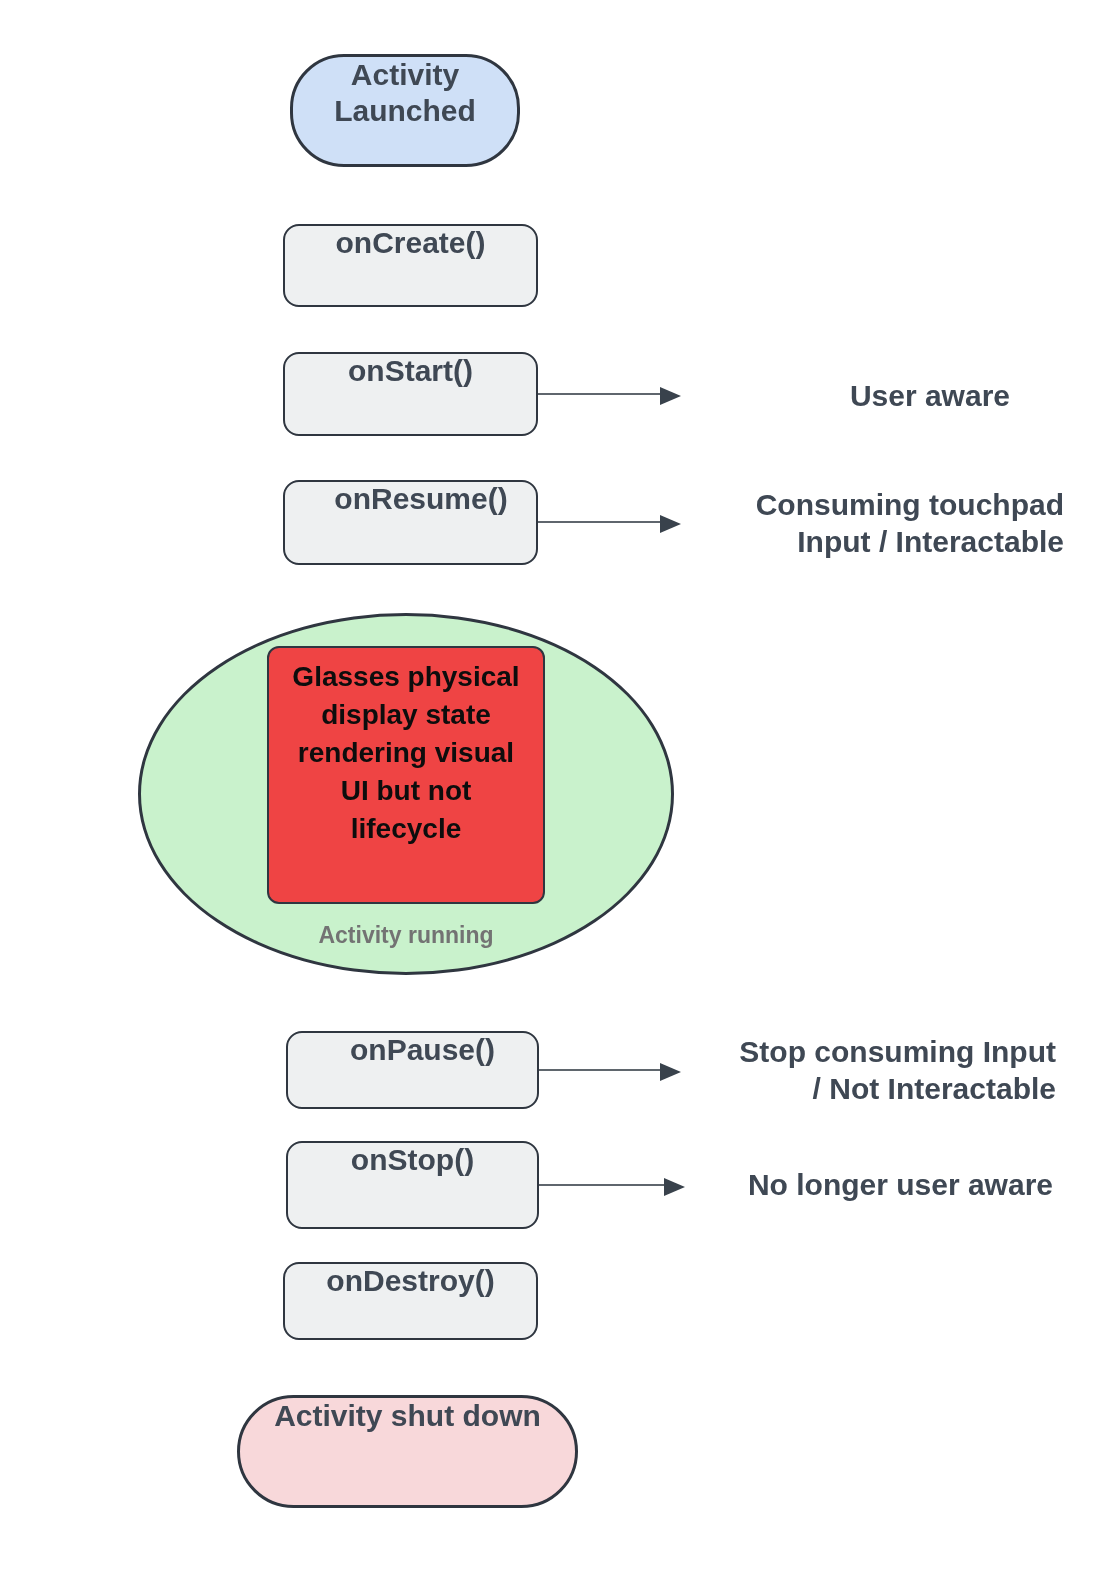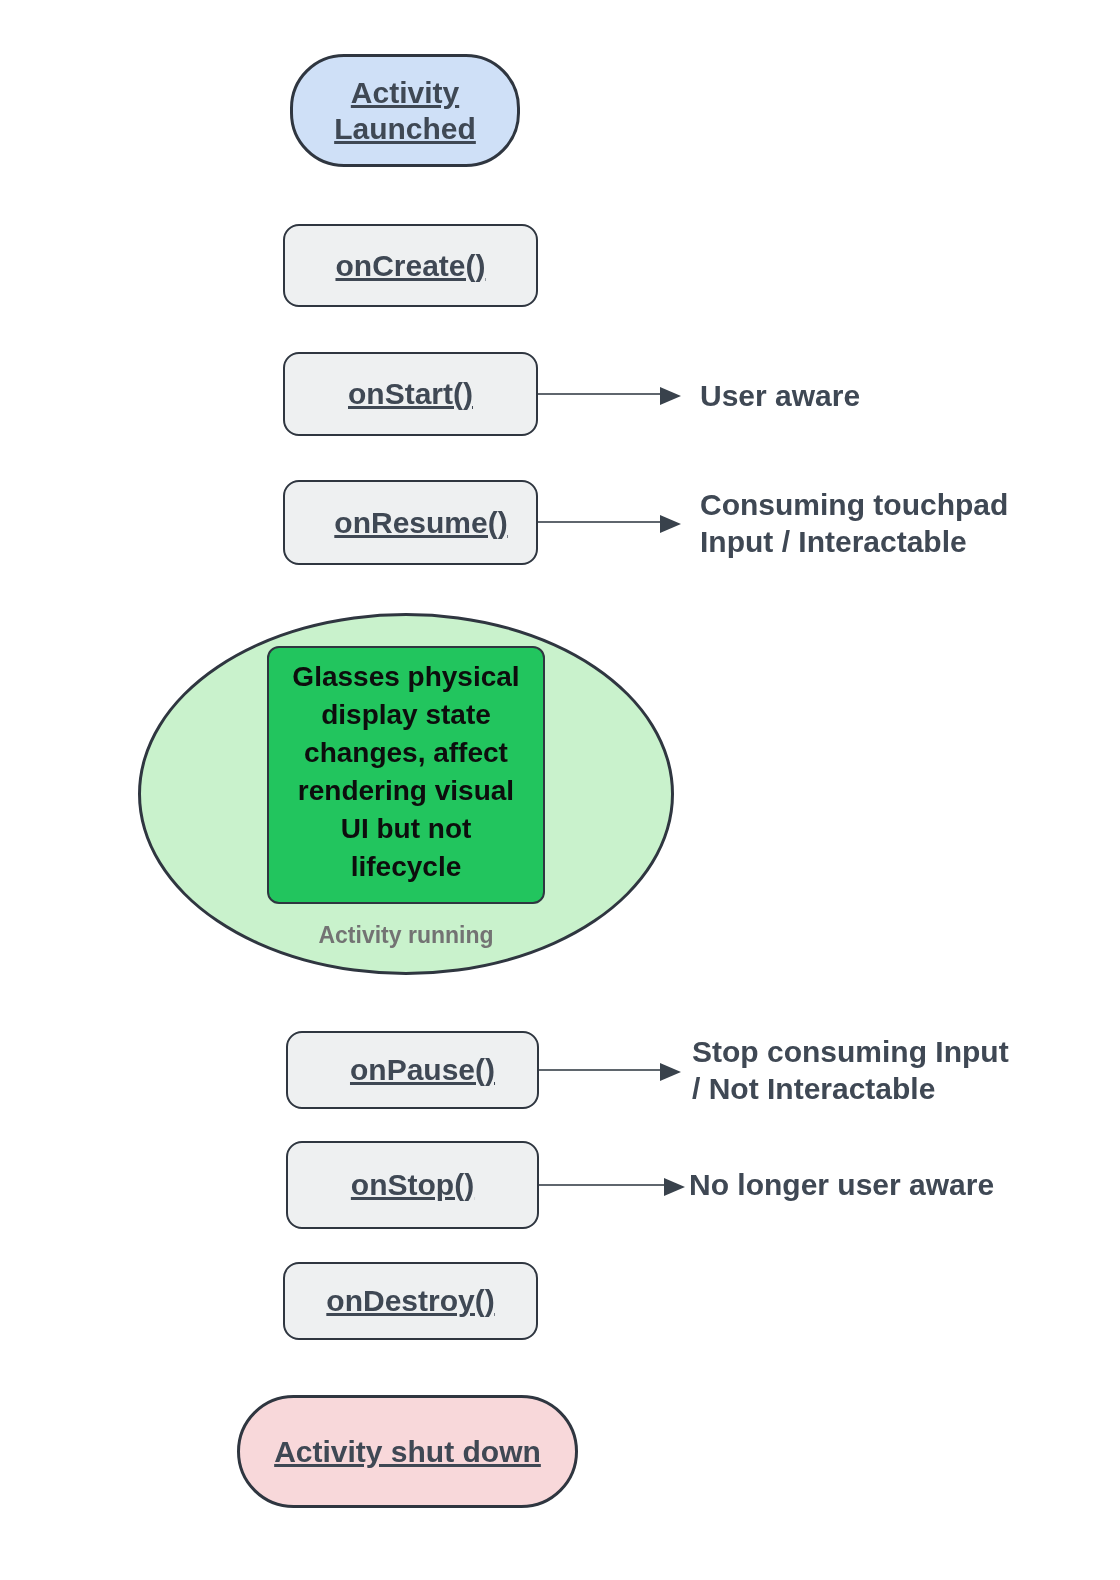--- a/index.html
+++ b/index.html
@@ -2,61 +2,61 @@
 <html><head>
 <meta charset="utf-8">
 <style>
   html, body { margin:0; padding:0; background:#ffffff; }
   .canvas {
     position:relative; width:1120px; height:1580px; background:#ffffff;
     font-family:"Liberation Sans", sans-serif; font-weight:bold; color:#3f4854;
     overflow:hidden;
   }
   .node {
-    position:absolute; display:flex; align-items:center; justify-content:center;
-    text-align:center; box-sizing:border-box;text-decoration:underline;
+    position:absolute; display:flex; align-items:flex-start; justify-content:center;
+    text-align:center; box-sizing:border-box;
   }
   .terminal { border:3px solid #2f3640; font-size:30px; line-height:36px; }
   .launched  { left:290px; top:54px;  width:230px; height:113px; border-radius:54px; background:#cfe0f7; }
   .launched .node-label { width:175px; }
   .shutdown  { left:237px; top:1395px; width:341px; height:113px; border-radius:57px; background:#f8d8da; }
   .callback  { border:2.5px solid #2f3640; border-radius:16px; background:#eef0f1; font-size:30px; }
   #on-create  { left:283px; top:224px;  width:255px; height:83px; }
   #on-start   { left:283px; top:352px;  width:255px; height:84px; }
   #on-resume  { left:283px; top:480px;  width:255px; height:85px;padding-left:21px; }
   #on-pause   { left:286px; top:1031px; width:253px; height:78px;padding-left:20px; }
   #on-stop    { left:286px; top:1141px; width:253px; height:88px; }
   #on-destroy { left:283px; top:1262px; width:255px; height:78px; }
 
   .ellipse {
     position:absolute; left:138px; top:613px; width:536px; height:362px;
     border:3px solid #2f3640; border-radius:50%; background:#c9f2cc; box-sizing:border-box;
   }
   .note {
     position:absolute; left:126px; top:30px; width:278px; height:258px;
-    background:#22c55e; border:2.5px solid #2f3640; border-radius:12px;
+    background:#ef4444; border:2.5px solid #2f3640; border-radius:12px;
     box-sizing:border-box; padding:10px 16px; font-size:28px; line-height:38px;
     color:#0d0d0d; text-align:center;
   }
   .running-label {
     position:absolute; left:0; top:306px; width:100%;
     text-align:center; font-size:23px; color:#737373;
   }
 
   .arrow { position:absolute; height:0; border-top:2.5px solid #5f666d; }
   .arrow::after {
     content:""; position:absolute; right:-21px; top:-7.75px; width:0; height:0;
     border-left:21px solid #39424c; border-top:9px solid transparent; border-bottom:9px solid transparent;
   }
   #arrow-on-start  { left:538px; top:393px;  width:122px; }
   #arrow-on-resume { left:538px; top:521px;  width:122px; }
   #arrow-on-pause  { left:539px; top:1069px; width:121px; }
   #arrow-on-stop   { left:539px; top:1184px; width:125px; }
 
-  .annotation { position:absolute; font-size:30px; line-height:37px; text-align:left; color:#3f4854; }
+  .annotation { position:absolute; font-size:30px; line-height:37px; text-align:right; color:#3f4854; }
   #ann-user-aware { left:700px; top:377px;  width:310px; }
   #ann-consuming  { left:700px; top:486px;  width:364px; }
   #ann-stop       { left:692px; top:1033px; width:364px; }
   #ann-no-longer  { left:689px; top:1166px; width:364px; }
 </style>
 </head>
 <body>
 
 <div class="canvas">
 
@@ -82,21 +82,20 @@
   <div class="arrow" id="arrow-on-resume"></div>
   <div class="annotation" id="ann-consuming">
     <div>Consuming touchpad</div>
     <div>Input / Interactable</div>
   </div>
 
   <div class="ellipse">
     <div class="note">
       <div>Glasses physical</div>
       <div>display state</div>
-      <div>changes, affect</div>
       <div>rendering visual</div>
       <div>UI but not</div>
       <div>lifecycle</div>
     </div>
     <div class="running-label">Activity running</div>
   </div>
 
   <div class="node callback" id="on-pause">
     <span>onPause()</span>
   </div>

